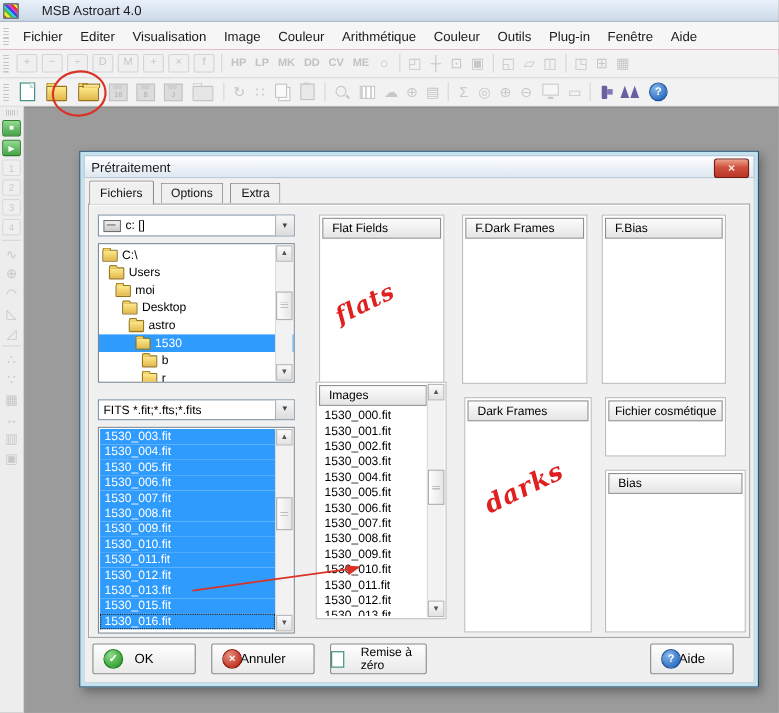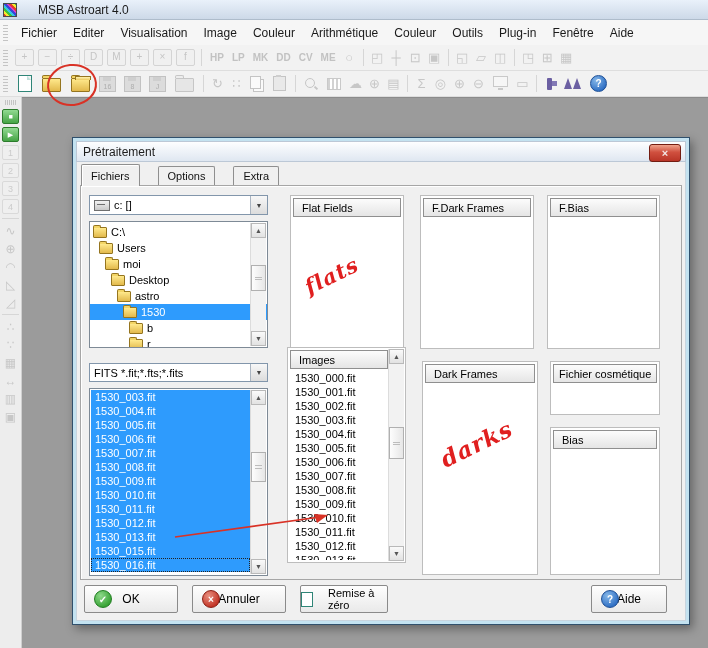--- a/index.html
+++ b/index.html
@@ -94,21 +94,21 @@
     border:1px solid #30506c;background:#c3e2f0;padding:3px;box-shadow:3px 4px 9px rgba(0,0,0,.35)}
   #dlg-titlebar{height:21px;background:linear-gradient(#fdfeff,#dfe7f1);border:1px solid #bcc8d6;
     box-sizing:border-box;display:flex;align-items:center;padding-left:6px;font-size:12px;color:#1c1c1c;position:relative}
   #dlg-close{position:absolute;right:4px;top:2px;width:30px;height:16px;border-radius:3px;
     background:linear-gradient(#efa38c,#d0503f 45%,#b93527);border:1px solid #731d12;
     color:#f3e6e4;font-size:11px;font-weight:bold;display:flex;align-items:center;justify-content:center;line-height:1}
   #dlg-client{position:relative;height:459px;background:#f0f0f0;border:1px solid #c8d4de;border-top:none;box-sizing:border-box;
     display:flex;flex-direction:column}
   #tabs{display:flex;align-items:flex-end;height:22px;padding-left:4px;margin-top:1px}
   .tab{height:18px;padding:0 9px;font-size:11px;color:#111;background:#f0f0f0;
-    border:1px solid #8f8f8f;border-bottom:none;border-radius:2px 2px 0 0;margin-right:18px;
+    border:1px solid #8f8f8f;border-bottom:none;border-radius:2px 2px 0 0;margin-right:6px;
     display:flex;align-items:center;position:relative;z-index:1}
   .tab.selected{height:21px;z-index:3;box-shadow:inset 1px 1px 0 #fff;background:#f0f0f0;margin-bottom:-1px}
   #tabpage{position:relative;flex:1;margin:0 3px;border:1px solid #a6a6a6;background:#f0f0f0;
     box-shadow:inset 1px 1px 0 #fff;z-index:2}
   
   .combo{position:absolute;background:#fff;border:1px solid #8296ab;display:flex;align-items:center;
     font-size:11px;color:#000;box-sizing:border-box;padding-left:4px;gap:4px}
   .combo-btn{margin-left:auto;width:16px;align-self:stretch;background:linear-gradient(#f7f7f7,#dcdcdc);
     border-left:1px solid #aab4c0;display:flex;align-items:center;justify-content:center;font-size:7px;color:#444}
   .drive-ic{width:14px;height:9px;background:linear-gradient(#f2f2f2,#c9c9c9);border:1px solid #6f6f6f;position:relative;flex:0 0 auto}
@@ -412,21 +412,21 @@
 
       <div class="panel" style="left:341px;top:175px;width:116px;height:214px">
         <div class="panel-header">Dark Frames</div>
         <div class="panel-body"></div>
       </div>
 
       <div class="panel" style="left:469px;top:175px;width:110px;height:54px">
         <div class="panel-header" style="padding-left:5px">Fichier cosmétique</div>
         <div class="panel-body"></div>
       </div>
-      <div class="panel" style="left:469px;top:241px;width:110px;height:148px">
+      <div class="panel" style="left:469px;top:241px;width:128px;height:148px">
         <div class="panel-header">Bias</div>
         <div class="panel-body"></div>
       </div>
     </div>
 
     <div id="btnrow">
       <div class="dlg-btn" style="left:7px;width:94px">
         <span class="circ green">✓</span>
         <span>OK</span>
       </div>

